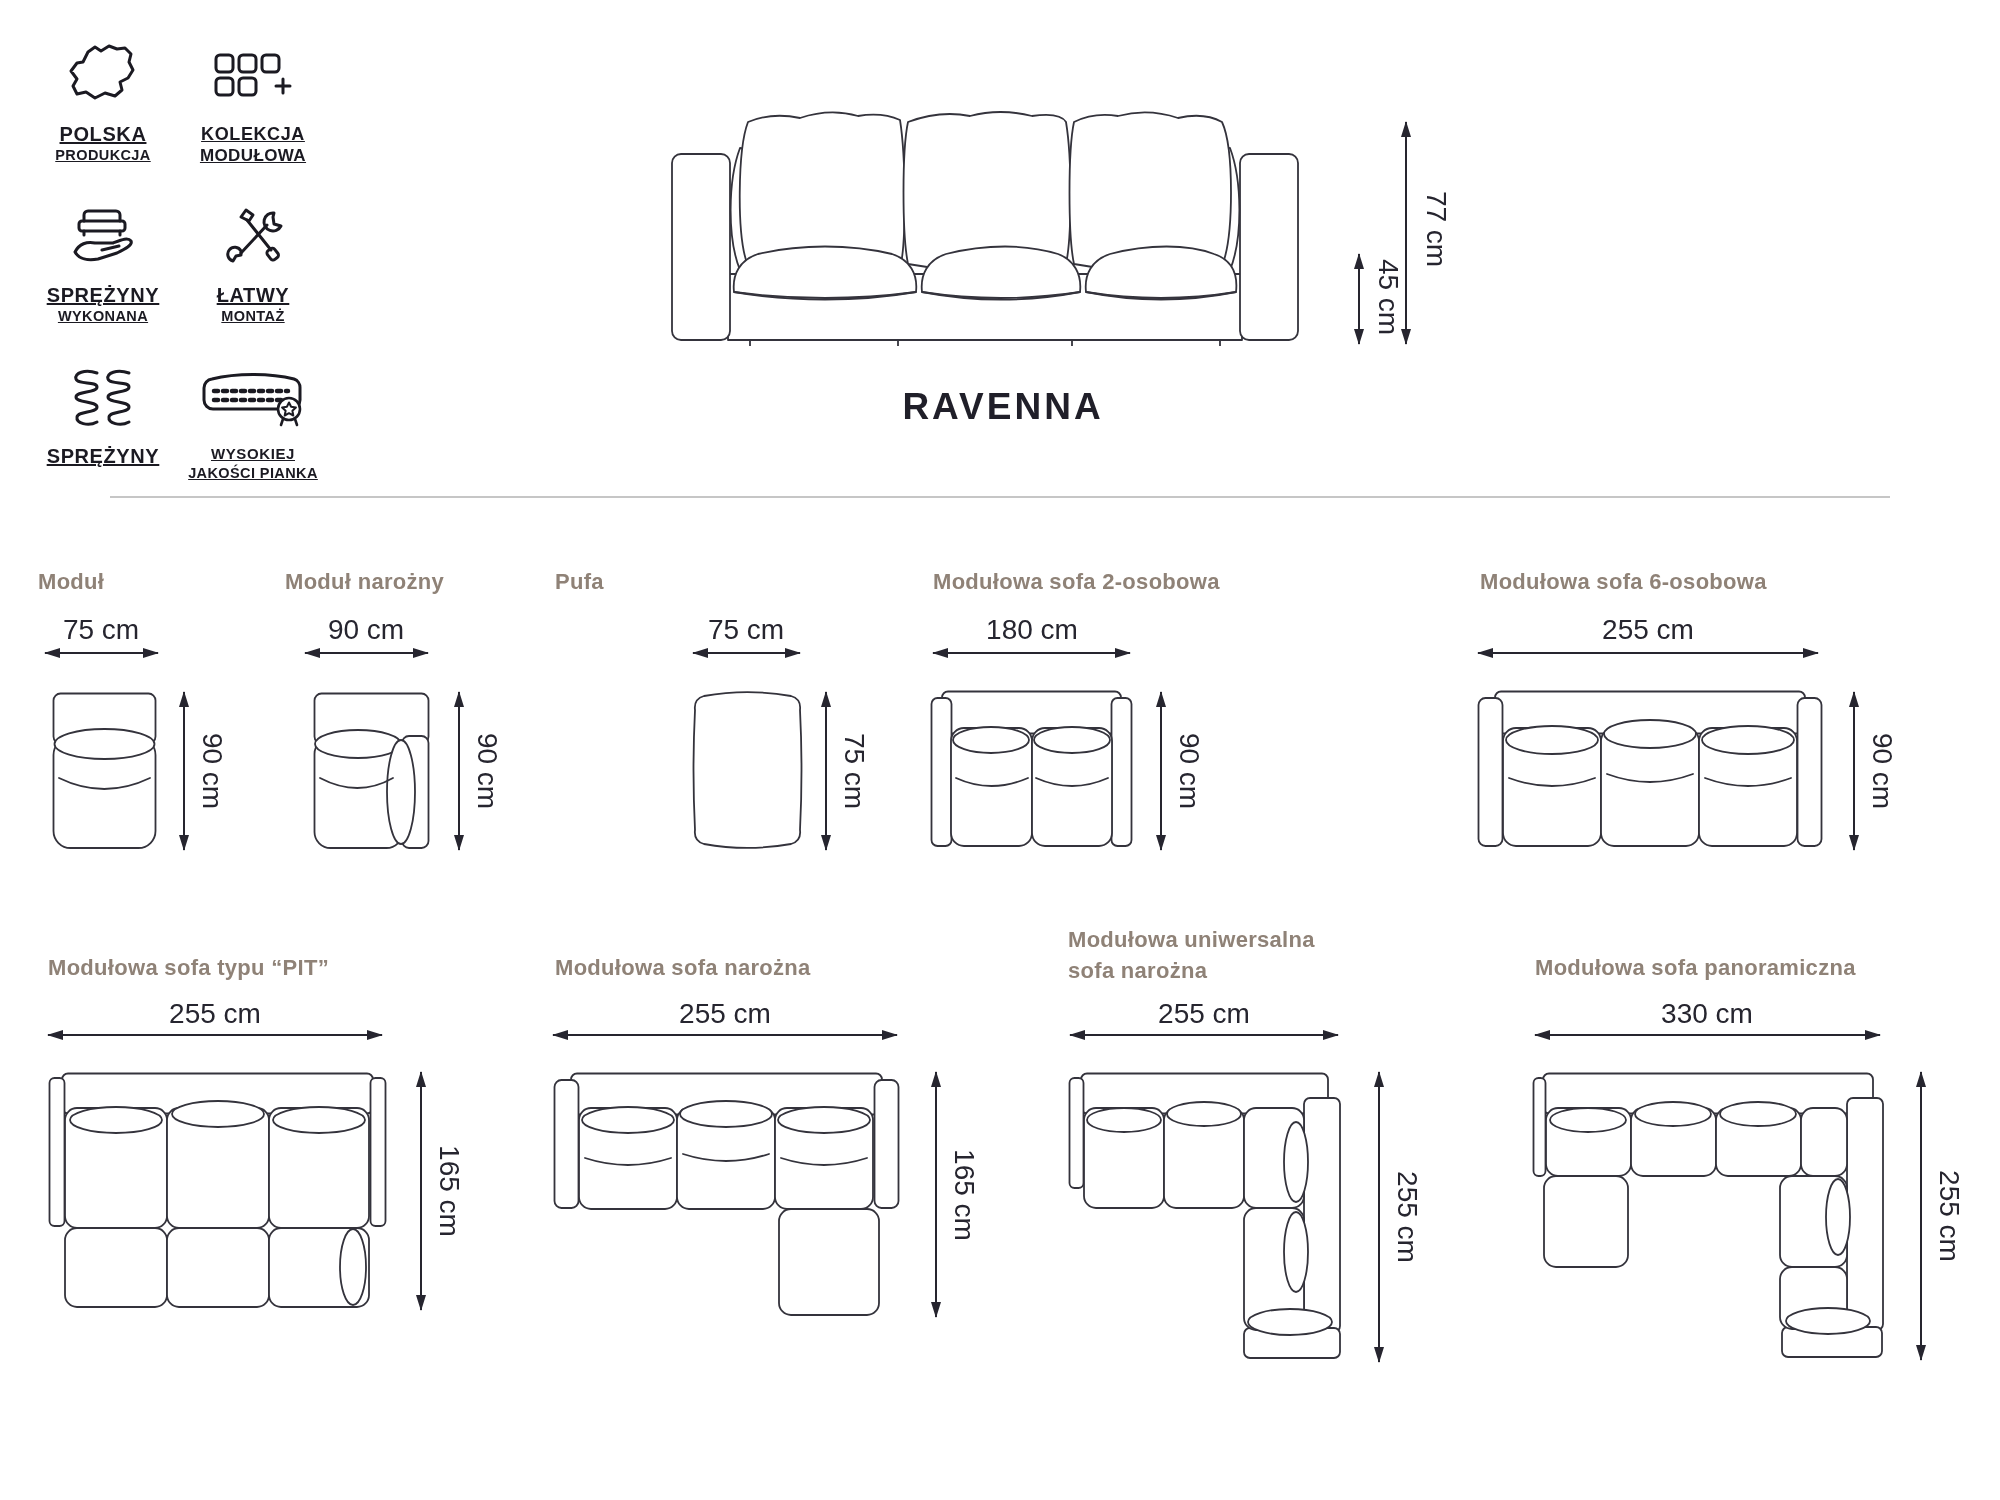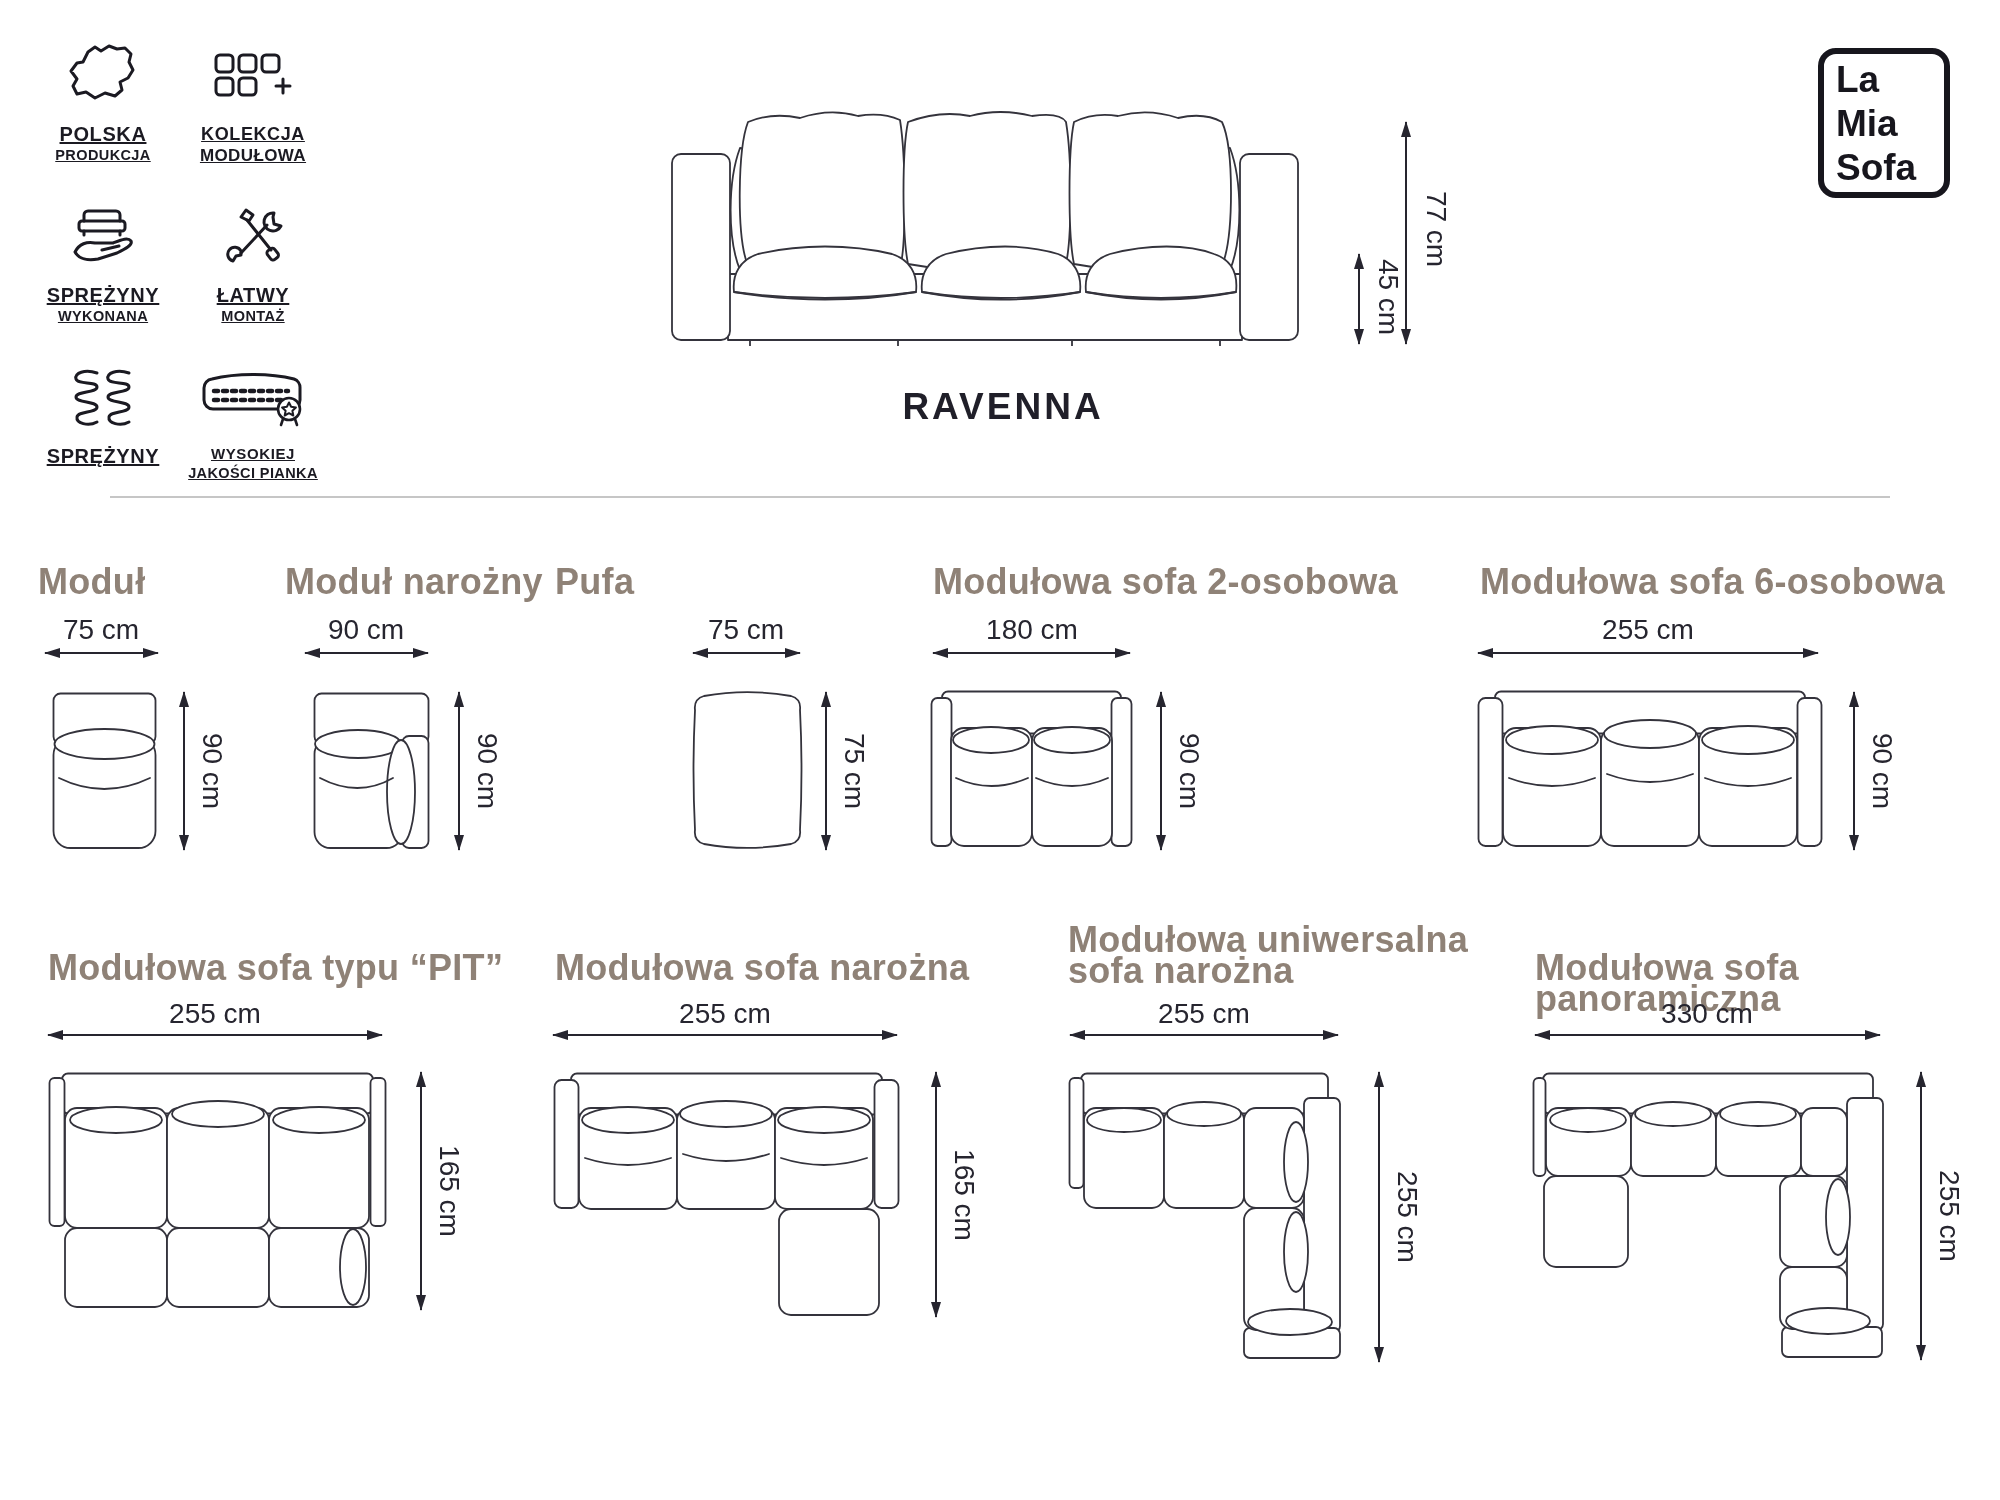--- a/index.html
+++ b/index.html
@@ -25,21 +25,21 @@
         border:6px solid #17161d;border-radius:18px;box-sizing:border-box;
         padding:4px 0 0 12px;}
   #logo .ll{font-size:37px;font-weight:700;line-height:44px;color:#17161d;letter-spacing:0;}
 
   
   #hero-name{position:absolute;left:803px;top:386px;width:400px;text-align:center;
              font-size:37px;font-weight:700;letter-spacing:3px;color:#201f29;}
   #divider{position:absolute;left:110px;top:496px;width:1780px;height:2px;background:#c6c6c6;}
 
   
-  .t-title{position:absolute;font-size:36px;font-weight:700;color:#8f8277;
+  .t-title{position:absolute;font-size:22px;font-weight:700;color:#8f8277;
            letter-spacing:.3px;line-height:31px;white-space:pre-line;}
   .dim{position:absolute;font-size:28px;font-weight:400;color:#26252f;white-space:nowrap;}
   .dim-h{transform:translateX(-50%);}
   .dim-v{writing-mode:vertical-rl;transform:translateY(-50%);}
   .drawing{position:absolute;}
   .drawing svg{display:block;width:100%;height:100%;}
   .draw-stroke{fill:#fff;stroke:#34333c;stroke-width:1.8;stroke-linecap:round;stroke-linejoin:round;}
 
   .h-arrow{position:absolute;height:0;border-top:2px solid #26252f;}
   .h-arrow::before{content:"";position:absolute;left:-1px;top:-6px;
@@ -141,25 +141,20 @@
             <path d="M89,33.5 l2.1,4.3 4.8,.7 -3.5,3.3 .9,4.7 -4.3,-2.3 -4.3,2.3 .9,-4.7 -3.5,-3.3 4.8,-.7 z" stroke-width="2"></path>
             <path d="M83,50 l-2,6 M95,50 l2,6" stroke-width="2.6"></path>
           </g>
         </svg>
       </div>
       <div class="fl1">WYSOKIEJ</div>
       <div class="fl2">JAKOŚCI PIANKA</div>
     </div>
   </div>
 
-  <div id="logo">
-    <div class="ll">La</div>
-    <div class="ll">Mia</div>
-    <div class="ll">Sofa</div>
-  </div>
 
   <div class="drawing" style="left:670px;top:88px;width:630px;height:258px">
     <svg viewBox="0 0 630 258">
       <g class="draw-stroke" stroke-width="2">
         <rect x="58" y="186" width="514" height="66" fill="none"></rect>
         <path d="M80,252 v6 M228,252 v6 M402,252 v6 M550,252 v6" fill="none"></path>
         <rect x="2" y="66" width="58" height="186" rx="9"></rect>
         <rect x="570" y="66" width="58" height="186" rx="9"></rect>
         <path d="M70,60 C58,92 57,150 70,182 L94,174 C85,140 85,96 94,64 Z"></path>
         <path d="M560,60 C572,92 573,150 560,182 L536,174 C545,140 545,96 536,64 Z"></path>

